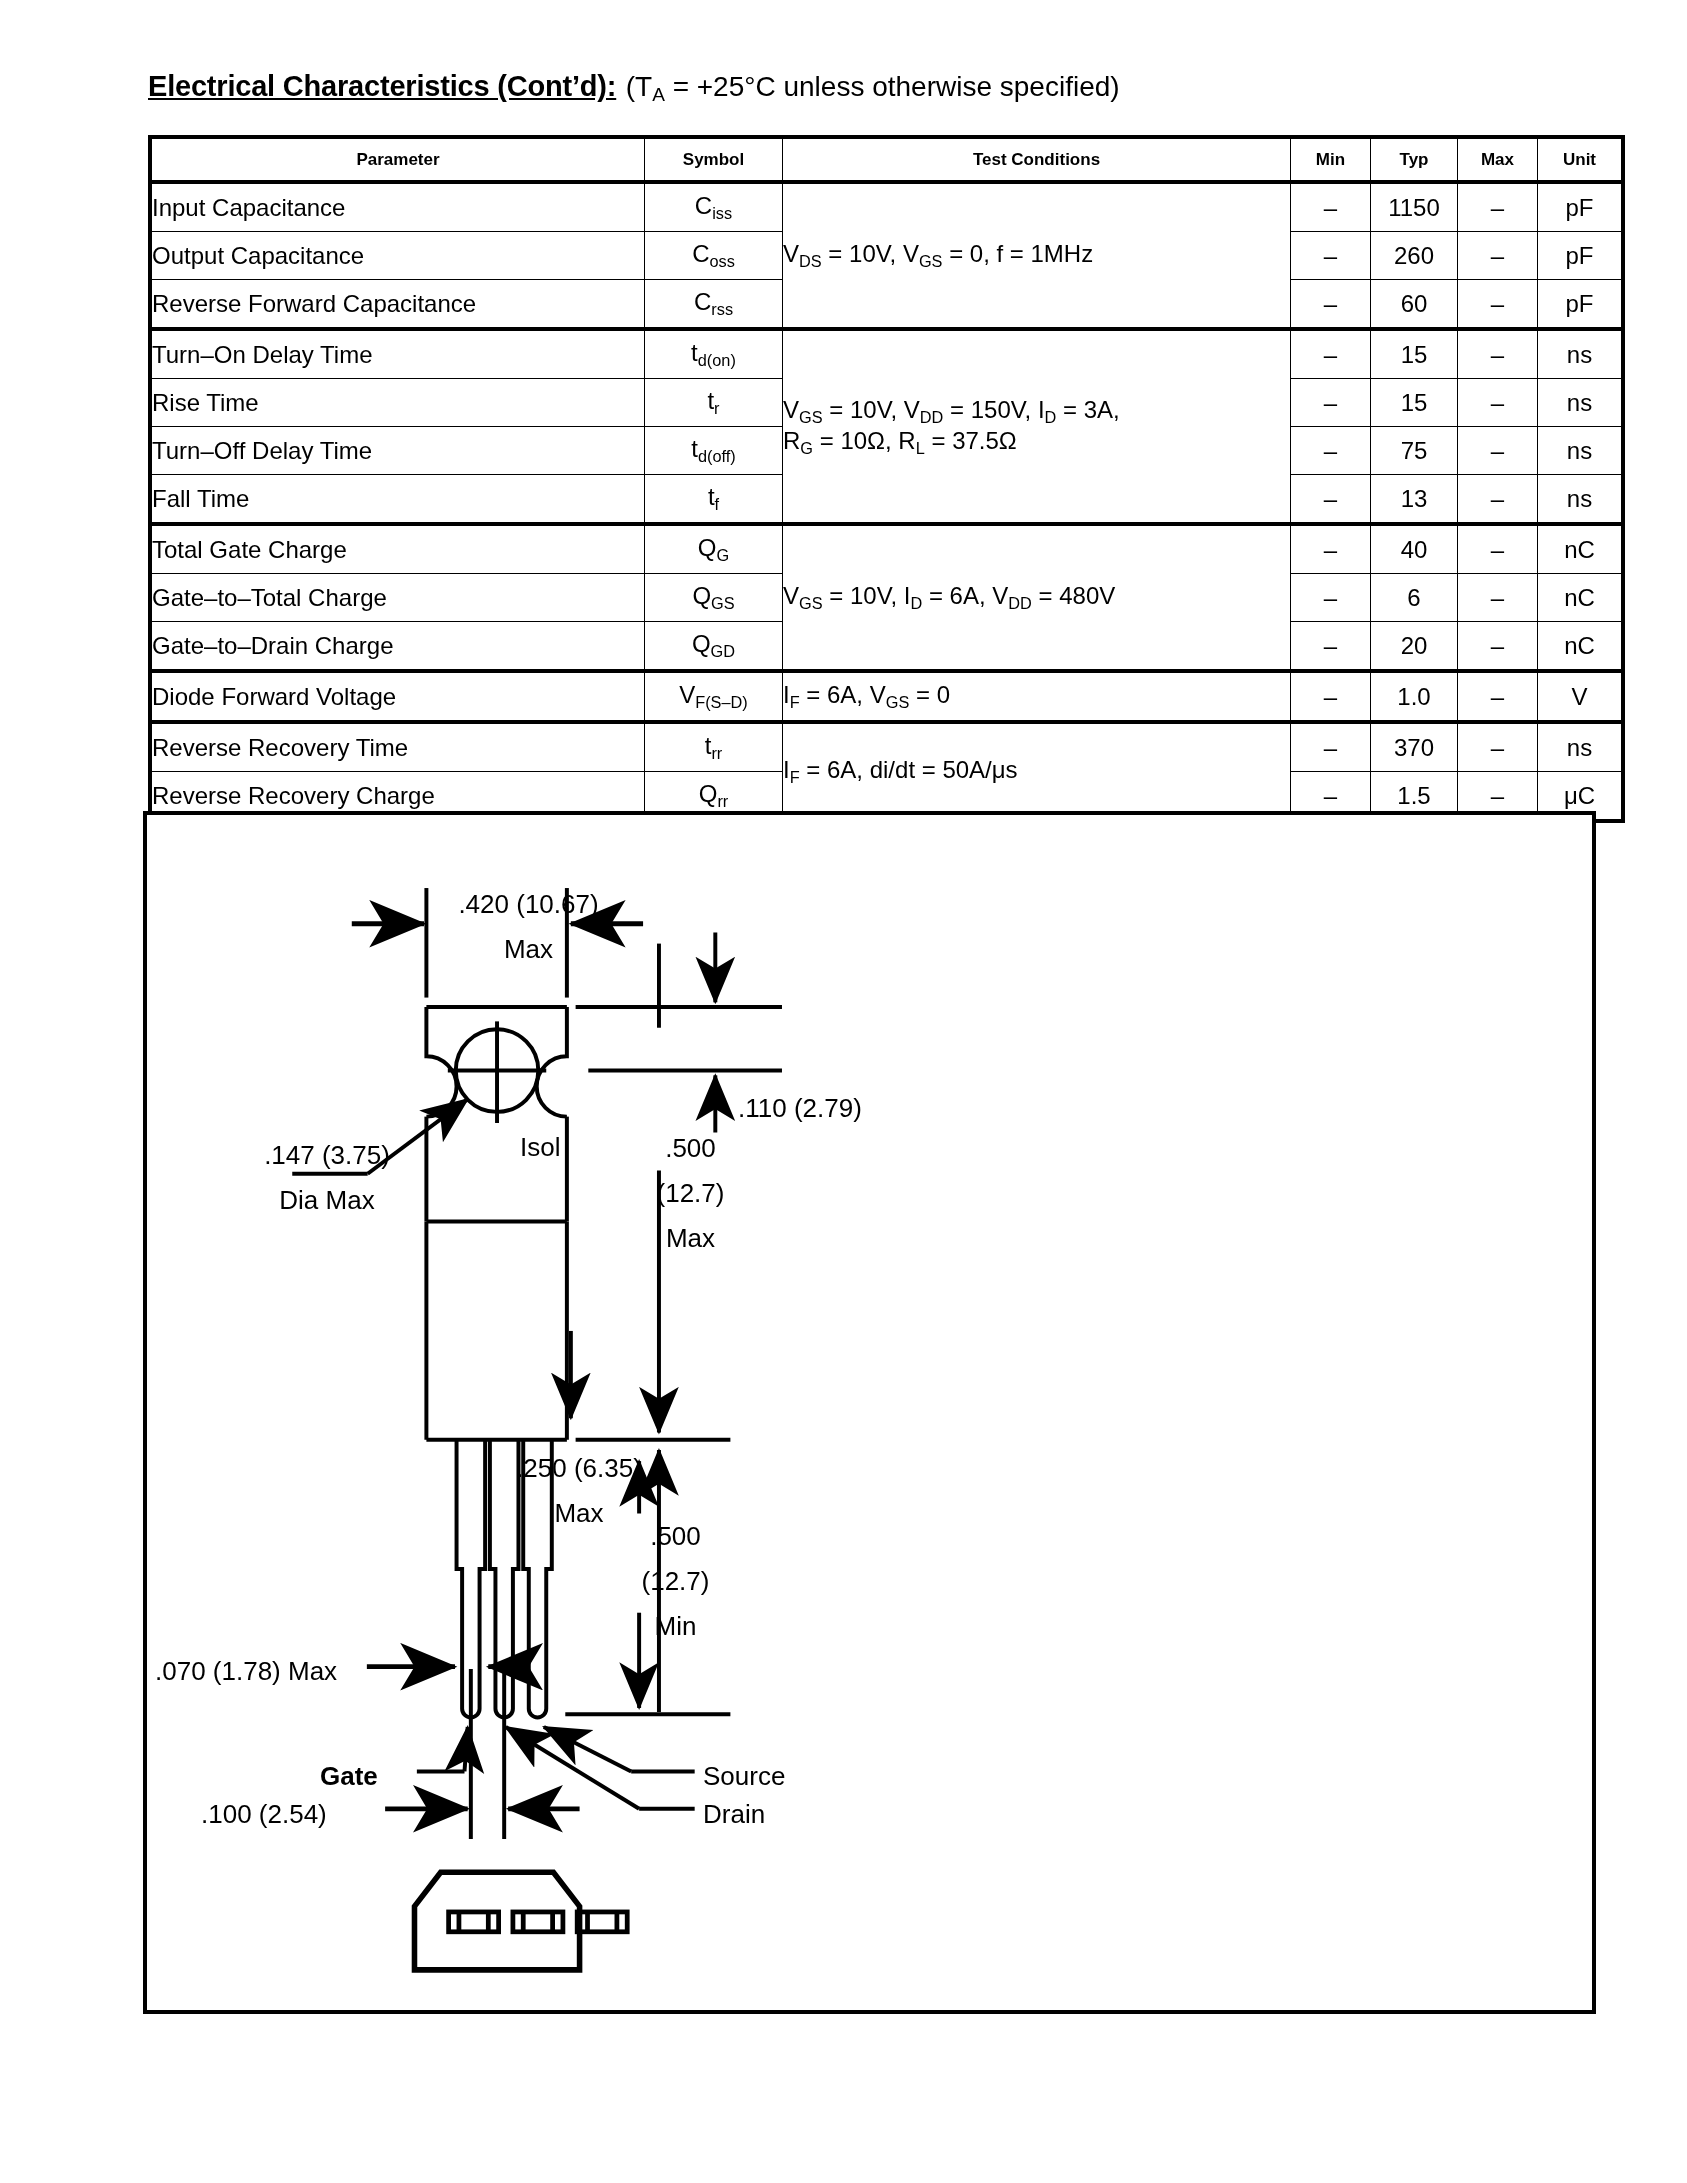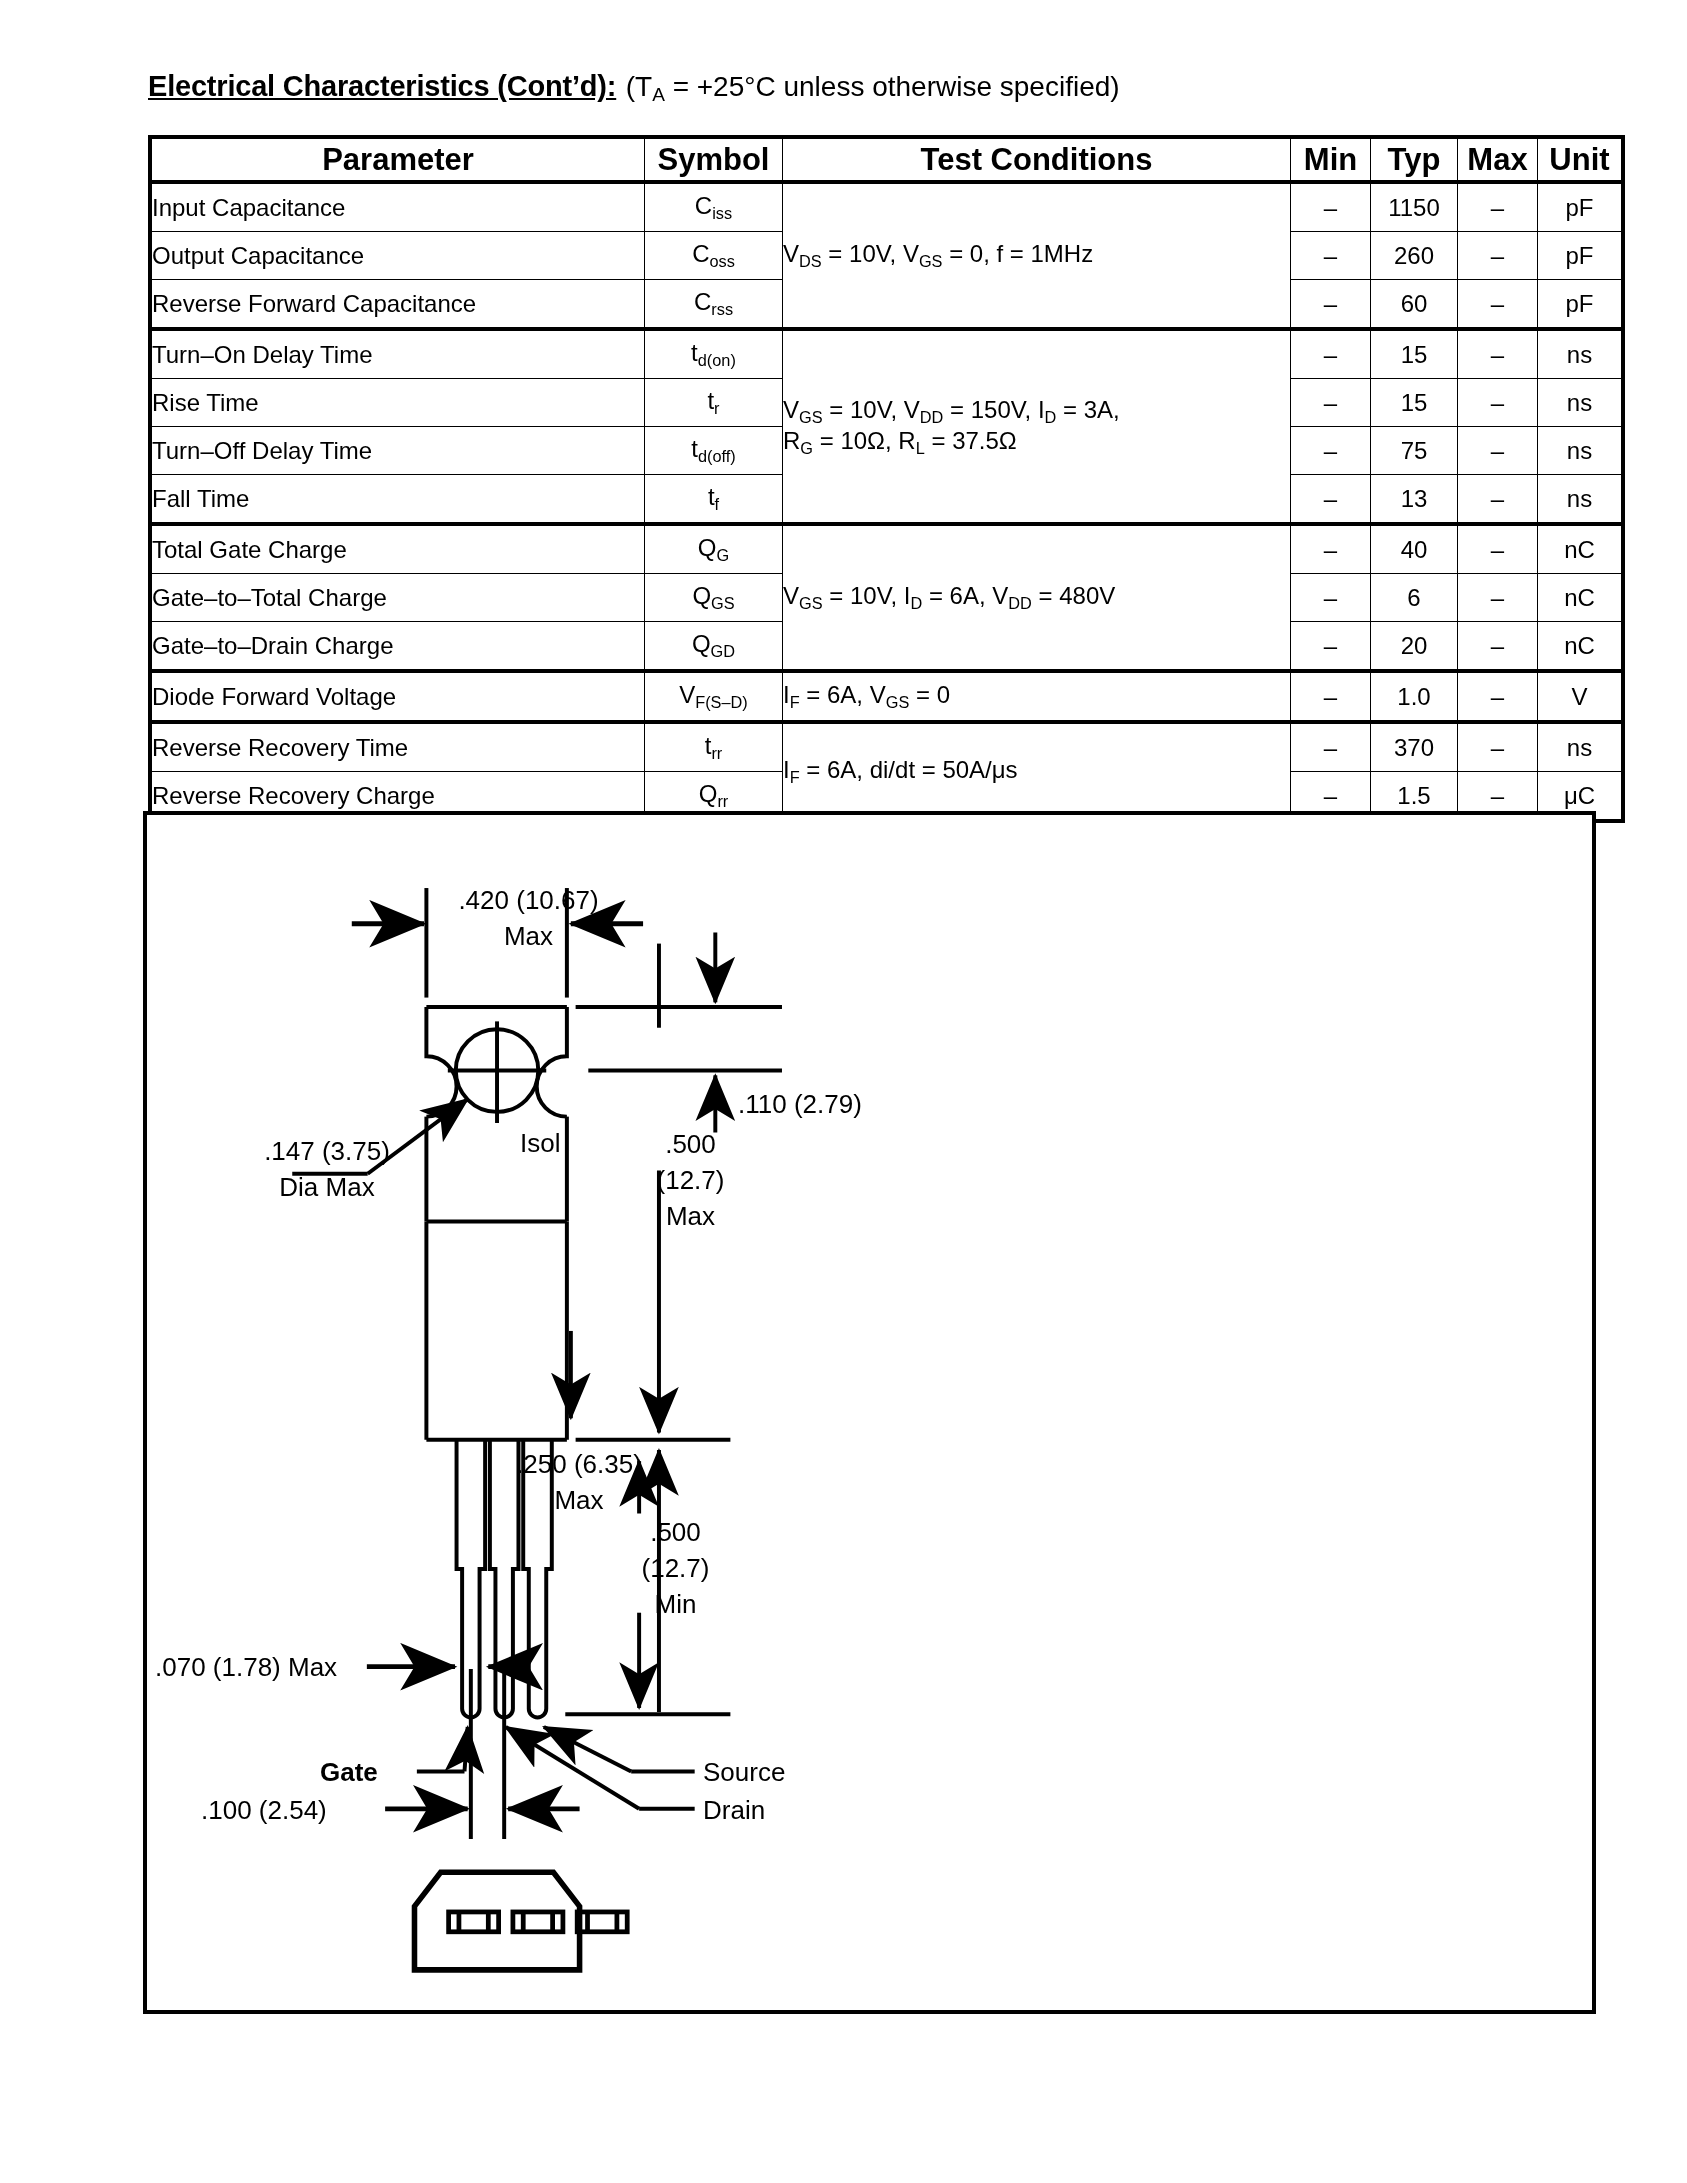--- a/index.html
+++ b/index.html
@@ -53,21 +53,21 @@
   .spec-table td, .spec-table th {
     border: 1.6px solid #000;
     padding: 0;
     vertical-align: middle;
     font-weight: normal;
   }
   .spec-table thead th {
     font-weight: bold;
     text-align: center;
     height: 41px;
-    font-size: 31px;
+    font-size: 17px;
     border-bottom: 4px solid #000;
   }
   .spec-table .outer-top { border-top: 4.8px solid #000; }
   .spec-table .outer-left { border-left: 4.8px solid #000; }
   .spec-table .outer-right { border-right: 4.8px solid #000; }
   .spec-table .outer-bottom { border-bottom: 4.8px solid #000; }
 
   .c-param { width: 492px; }
   .c-sym   { width: 137px; }
   .c-cond  { width: 507px; }
@@ -92,21 +92,21 @@
     width: 1453px; height: 1203px;
     border: 4.8px solid #000;
     box-sizing: border-box;
     background: #fff;
   }
   .dwg-svg { position: absolute; left: 0; top: 0; }
 
   .lbl {
     position: absolute;
     font-size: 26px;
-    line-height: 36px;
+    line-height: 45px;
     white-space: pre;
     text-align: center;
   }
   .lbl.left-al { text-align: left; }
 </style>
 </head>
 <body>
 
 <div class="page">
 

